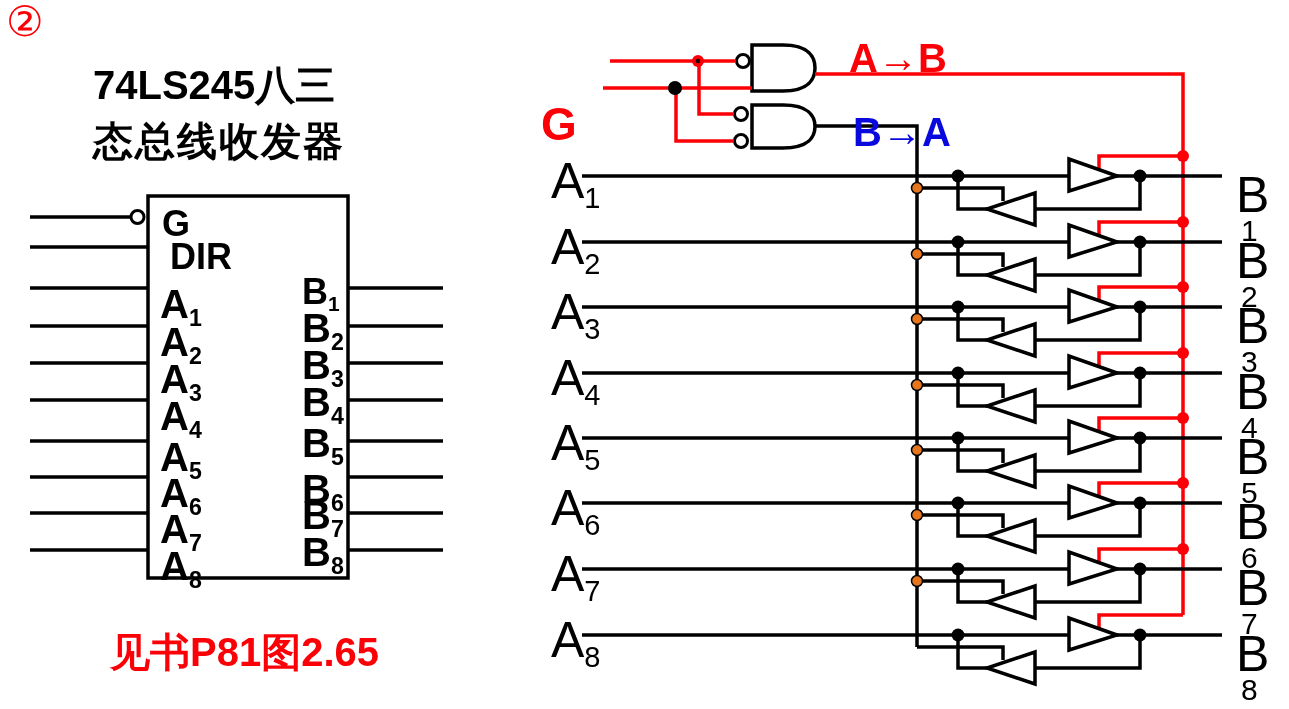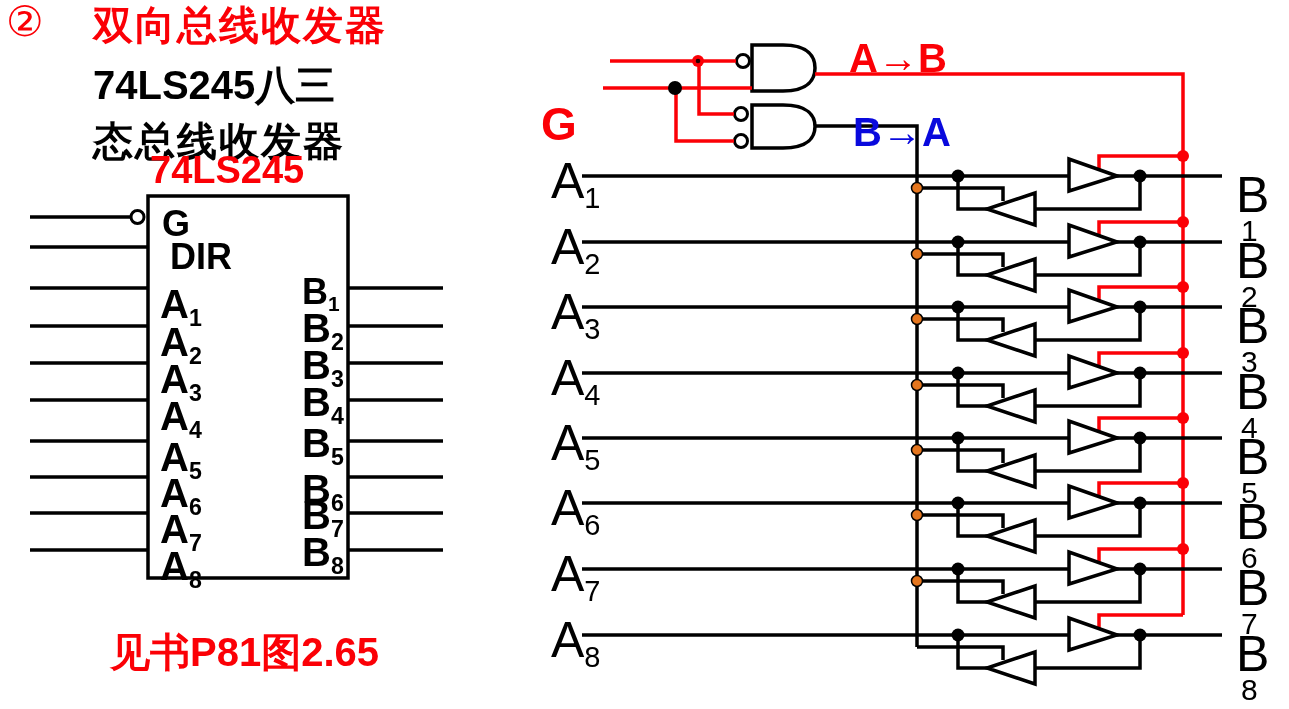--- a/index.html
+++ b/index.html
@@ -137,24 +137,22 @@
       <path d="M1140 635 V668 H1035" fill="none" stroke="#000000" stroke-width="3.5"></path>
       <path d="M987 668 H958 V635" fill="none" stroke="#000000" stroke-width="3.5"></path>
       <path d="M917 647 H1003 V660" fill="none" stroke="#000000" stroke-width="3.5"></path>
       <polygon points="1069,618 1069,650 1117,635" fill="#fff" stroke="#000000" stroke-width="3.5"></polygon>
       <polygon points="1035,652 1035,684 987,668" fill="#fff" stroke="#000000" stroke-width="3.5"></polygon>
       <circle cx="1140" cy="635" r="6.5" fill="#000000"></circle>
       <circle cx="958" cy="635" r="6.5" fill="#000000"></circle>
     </svg>
 
   <div class="lbl red" style="left:6px;top:1px;font-size:42px;">②</div>
-  <div class="lbl red b" style="left:93px;top:5px;font-size:40px;letter-spacing:2px;">双向总线收发器</div>
   <div class="lbl b" style="left:93px;top:54px;font-size:40px;margin-top:11px;">74LS245八三</div>
   <div class="lbl b" style="left:93px;top:101px;font-size:40px;letter-spacing:2px;margin-top:20px;">态总线收发器</div>
-  <div class="lbl red b" style="left:150px;top:151px;font-size:38px;">74LS245</div>
   <div class="lbl red b" style="left:110px;top:632px;font-size:40px;">见书P81图2.65</div>
 
   <div class="lbl red b" style="left:541px;top:101px;font-size:46px;">G</div>
   <div class="lbl red b" style="left:849px;top:38px;font-size:40px;">A→B</div>
   <div class="lbl blue b" style="left:853px;top:90px;font-size:40px;">B→A</div>
 
   <div id="gen-labels">
       <div class="lbl" style="left: 551px; top: 156px; font-size: 50px;">A<span class="ss subdown">1</span></div>
       <div class="lbl" style="left: 1236px; top: 170px; font-size: 50px;">B</div>
       <div class="lbl" style="left: 1241px; top: 216px; font-size: 30px;">1</div>

